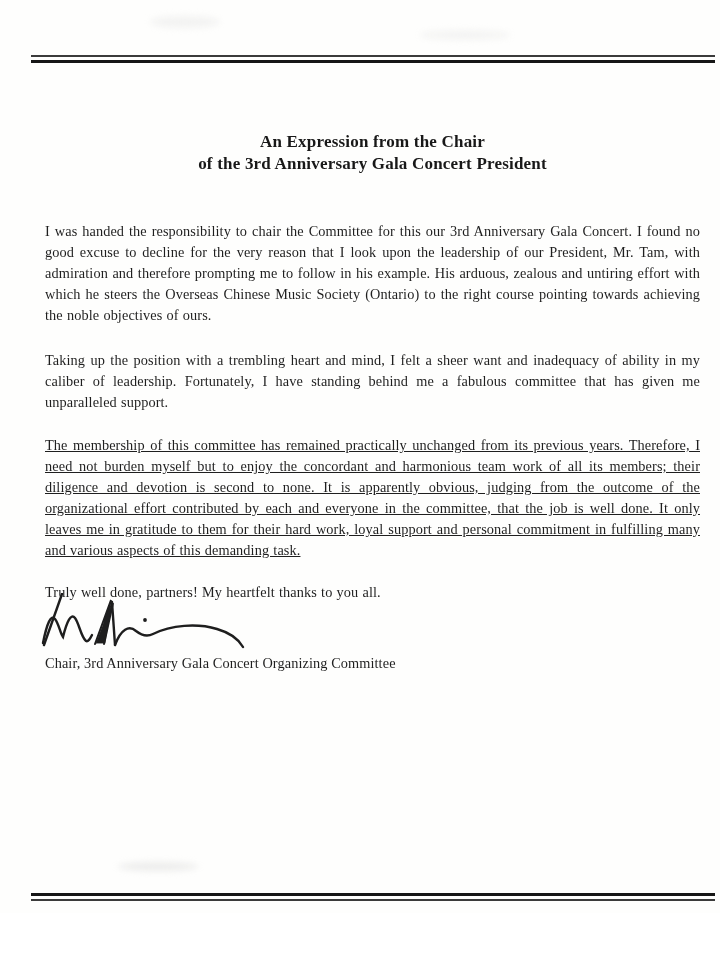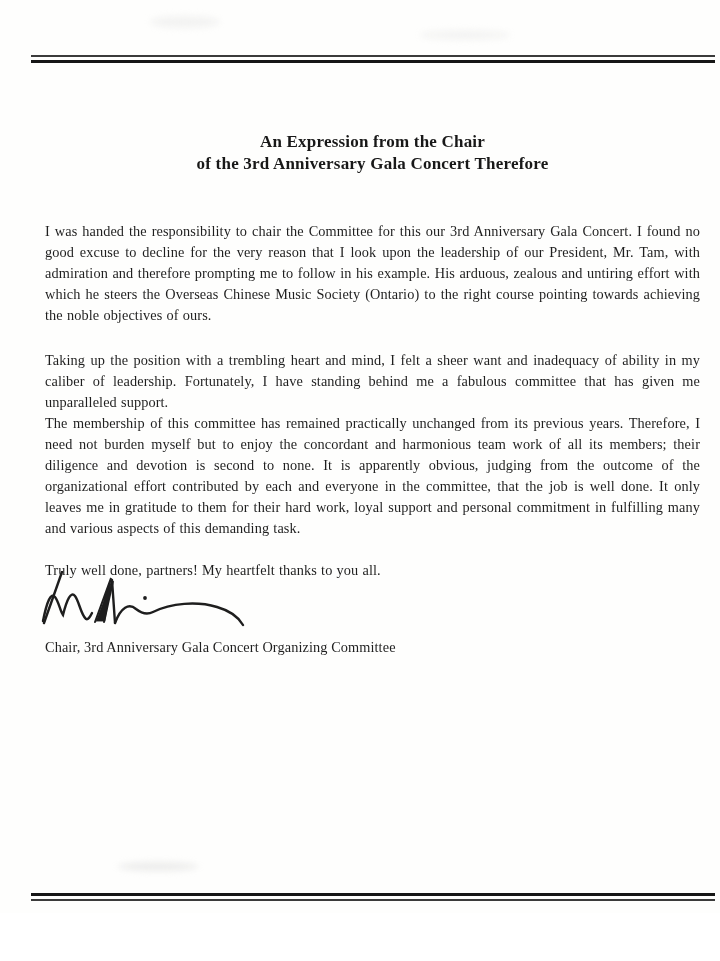--- a/index.html
+++ b/index.html
@@ -42,53 +42,52 @@
   .body-text p{
     margin:0;
     font-size:14.3px;line-height:21px;
     text-align:justify;
     letter-spacing:.1px;
     word-spacing:.5px;
     color:#1f1f1f;
   }
   .body-text p.p1{margin-top:46px;}
   .body-text p.p2{margin-top:24px;}
-  .body-text p.p3{}
+  .body-text p.p3{margin-top:22px;text-decoration:underline;}
   .body-text p.p4{margin-top:21px;text-align:left;}
 
   .signature-wrap{margin:-10px 0 0 -4px;height:60px;}
   .sig-name{
     font-size:14.5px;line-height:20px;
     font-style:italic;font-weight:bold;
     color:#222;
     margin-top:-2px;
   }
   .sig-role{
     font-size:14.3px;line-height:21px;
     color:#1f1f1f;
     letter-spacing:.1px;
-    margin-top:6px;
   }
 </style>
 </head>
 <body>
 
 <div class="page">
 
   <div class="smudge smudge-a"></div>
   <div class="smudge smudge-b"></div>
   <div class="smudge smudge-c"></div>
 
   <div class="rule rule-top"></div>
 
   <div class="content">
 
     <h1 class="title">
       <span>An Expression from the Chair</span><br>
-      <span>of the 3rd Anniversary Gala Concert Therefore</span>
+      <span>of the 3rd Anniversary Gala Concert President</span>
     </h1>
 
     <div class="body-text">
       <p class="p1">I was handed the responsibility to chair the Committee for this our 3rd Anniversary Gala Concert. I found no good excuse to decline for the very reason that I look upon the leadership of our President, Mr. Tam, with admiration and therefore prompting me to follow in his example. His arduous, zealous and untiring effort with which he steers the Overseas Chinese Music Society (Ontario) to the right course pointing towards achieving the noble objectives of ours.</p>
       <p class="p2">Taking up the position with a trembling heart and mind, I felt a sheer want and inadequacy of ability in my caliber of leadership. Fortunately, I have standing behind me a fabulous committee that has given me unparalleled support.</p>
       <p class="p3">The membership of this committee has remained practically unchanged from its previous years. Therefore, I need not burden myself but to enjoy the concordant and harmonious team work of all its members; their diligence and devotion is second to none. It is apparently obvious, judging from the outcome of the organizational effort contributed by each and everyone in the committee, that the job is well done. It only leaves me in gratitude to them for their hard work, loyal support and personal commitment in fulfilling many and various aspects of this demanding task.</p>
       <p class="p4">Truly well done, partners! My heartfelt thanks to you all.</p>
     </div>
 
     <div class="signature-wrap">

